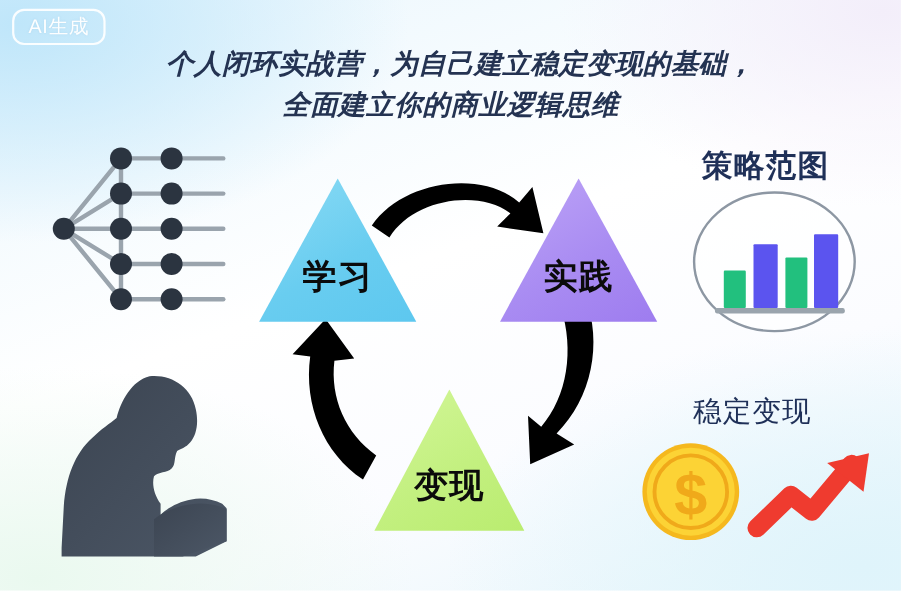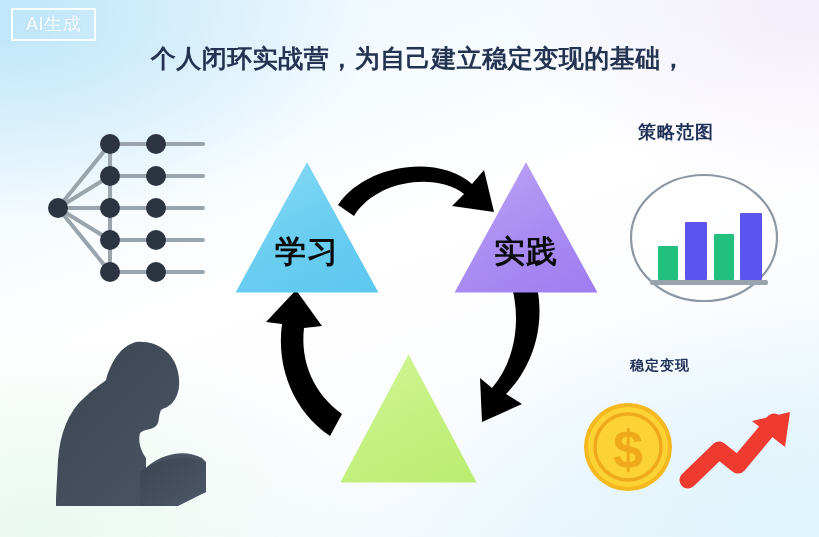--- a/index.html
+++ b/index.html
@@ -24,21 +24,21 @@
       linear-gradient(160deg, #e9f6fd 0%, #ffffff 45%, #fbfcff 70%, #e7f6fb 100%);
   }
 
   
   .ai-badge {
     position: absolute;
     left: 11px;
     top: 8px;
     padding: 5px 13px 6px 13px;
     border: 2px solid rgba(255,255,255,0.92);
-    border-radius: 1px;
+    border-radius: 11px;
     color: rgba(255,255,255,0.97);
     font-size: 18px;
     font-weight: 400;
     letter-spacing: 0.5px;
     line-height: 1;
     text-shadow: 0 0 2px rgba(120,170,210,0.25);
   }
 
   
   .title {
@@ -46,21 +46,21 @@
     left: 0;
     right: 0;
     top: 40px;
     text-align: center;
     color: #243352;
     font-size: 25px;
     font-weight: bold;
     line-height: 1.5;
     letter-spacing: 0.5px;
   }
-  .title-line { display: block; }
+  .title-line { display: block; font-style: italic; }
   .title-line.l1 { padding-left: 18px; }
 
   
   .network { position: absolute; left: 38px; top: 125px; width: 175px; height: 165px; }
 
   
   .reader { position: absolute; left: 28px; top: 330px; width: 210px; height: 195px; }
 
   
   .cycle { position: absolute; left: 226px; top: 150px; width: 370px; height: 345px; }
@@ -90,49 +90,50 @@
   #tri-prac   .tri-shape { background: linear-gradient(150deg, #bfa6f7 0%, #a98cf2 55%, #9d7bef 100%); }
   #tri-mone   { left: 110px; top: 200px; width: 145px; height: 138px; }
   #tri-mone   .tri-shape { background: linear-gradient(150deg, #d4f79a 0%, #c3f080 55%, #b9ec6e 100%); }
 
   .arrows { position: absolute; inset: 0; }
 
   
   .strategy-label {
     position: absolute;
     left: 638px;
-    top: 120px;
+    top: 132px;
     color: #1f3058;
-    font-size: 18px;
+    font-size: 28px;
     font-weight: bold;
     letter-spacing: 1px;
   }
   .chart-circle { position: absolute; left: 624px; top: 172px; width: 160px; height: 132px; }
 
   
   .monetize-label {
     position: absolute;
     left: 630px;
     top: 357px;
     color: #1f3058;
-    font-size: 14px;
-    font-weight: bold;
+    font-size: 26px;
+    font-weight: normal;
     letter-spacing: 1px;
   }
   .money-row { position: absolute; left: 580px; top: 392px; width: 220px; height: 110px; }
 </style>
 </head>
 <body>
 
 <div id="poster">
 
   <div class="ai-badge">AI生成</div>
 
   <div class="title">
     <span class="title-line l1">个人闭环实战营，为自己建立稳定变现的基础，</span>
+    <span class="title-line l2">全面建立你的商业逻辑思维</span>
   </div>
 
   <div class="network">
     <svg viewBox="0 0 175 165" width="175" height="165" aria-hidden="true">
       <g stroke="#9aa4ad" stroke-width="4" fill="none" stroke-linecap="round">
         <line x1="20" y1="83" x2="72" y2="19"></line>
         <line x1="20" y1="83" x2="72" y2="51"></line>
         <line x1="20" y1="83" x2="72" y2="83"></line>
         <line x1="20" y1="83" x2="72" y2="115"></line>
         <line x1="20" y1="83" x2="72" y2="147"></line>
@@ -245,20 +246,21 @@
       <div class="tri-label">学习</div>
     </div>
 
     <div class="tri-wrap" id="tri-prac">
       <div class="tri-shape"></div>
       <div class="tri-label">实践</div>
     </div>
 
     <div class="tri-wrap" id="tri-mone">
       <div class="tri-shape"></div>
+      <div class="tri-label">变现</div>
     </div>
   </div>
 
   <div class="strategy-label">策略范图</div>
 
   <div class="chart-circle">
     <svg viewBox="0 0 160 132" width="160" height="132" aria-hidden="true">
       <ellipse cx="80" cy="66" rx="73" ry="63" fill="#ffffff" fill-opacity="0.55" stroke="#8d97a3" stroke-width="2.2"></ellipse>
 
       <rect x="34" y="74" width="20" height="34" fill="#22c07e" rx="1"></rect>

